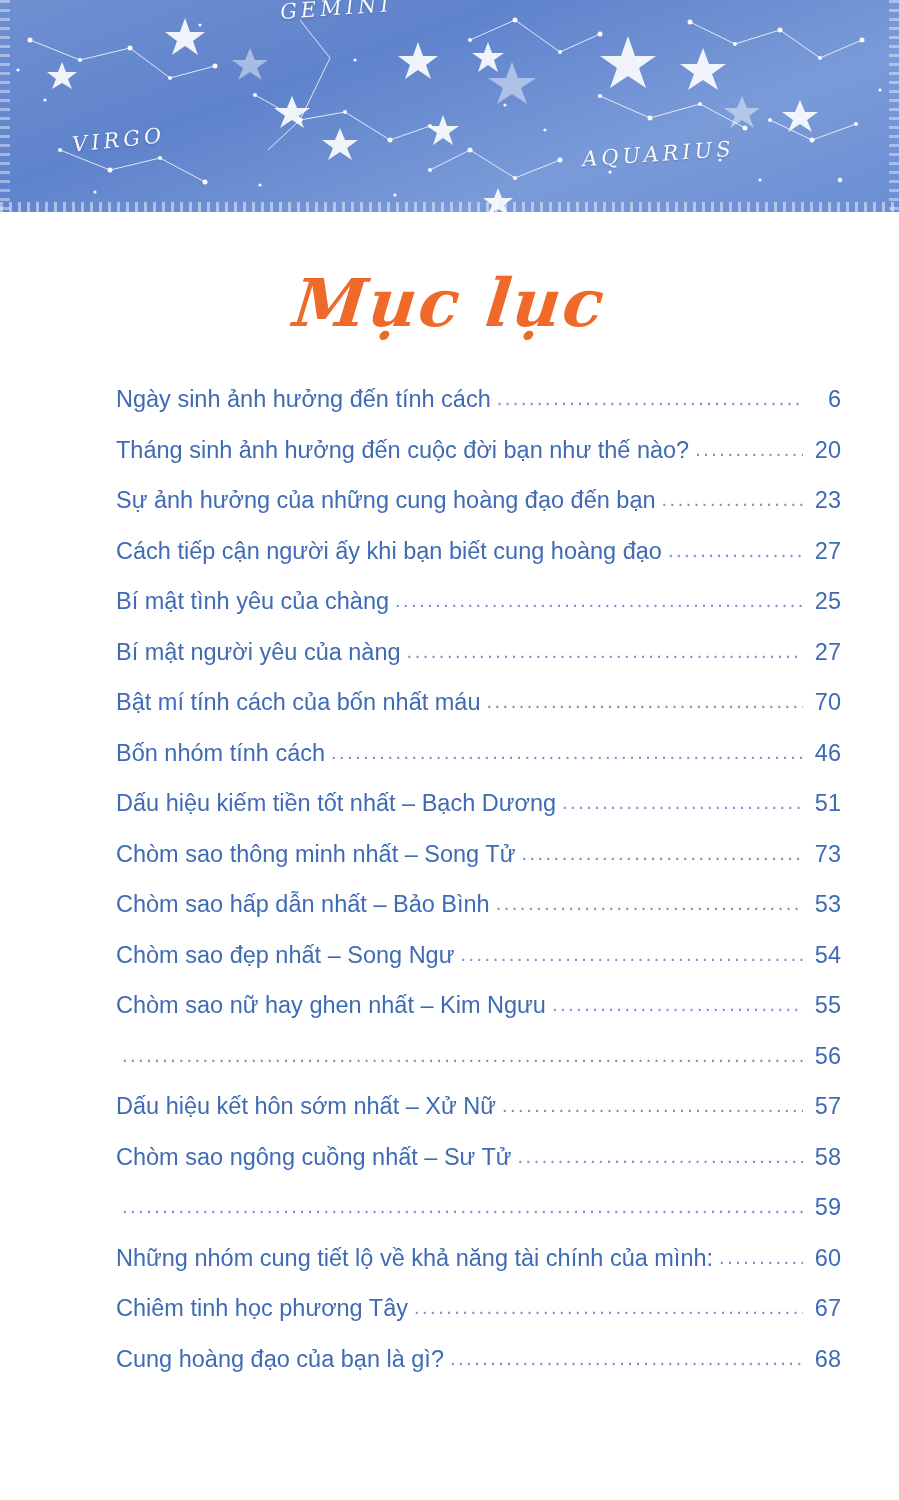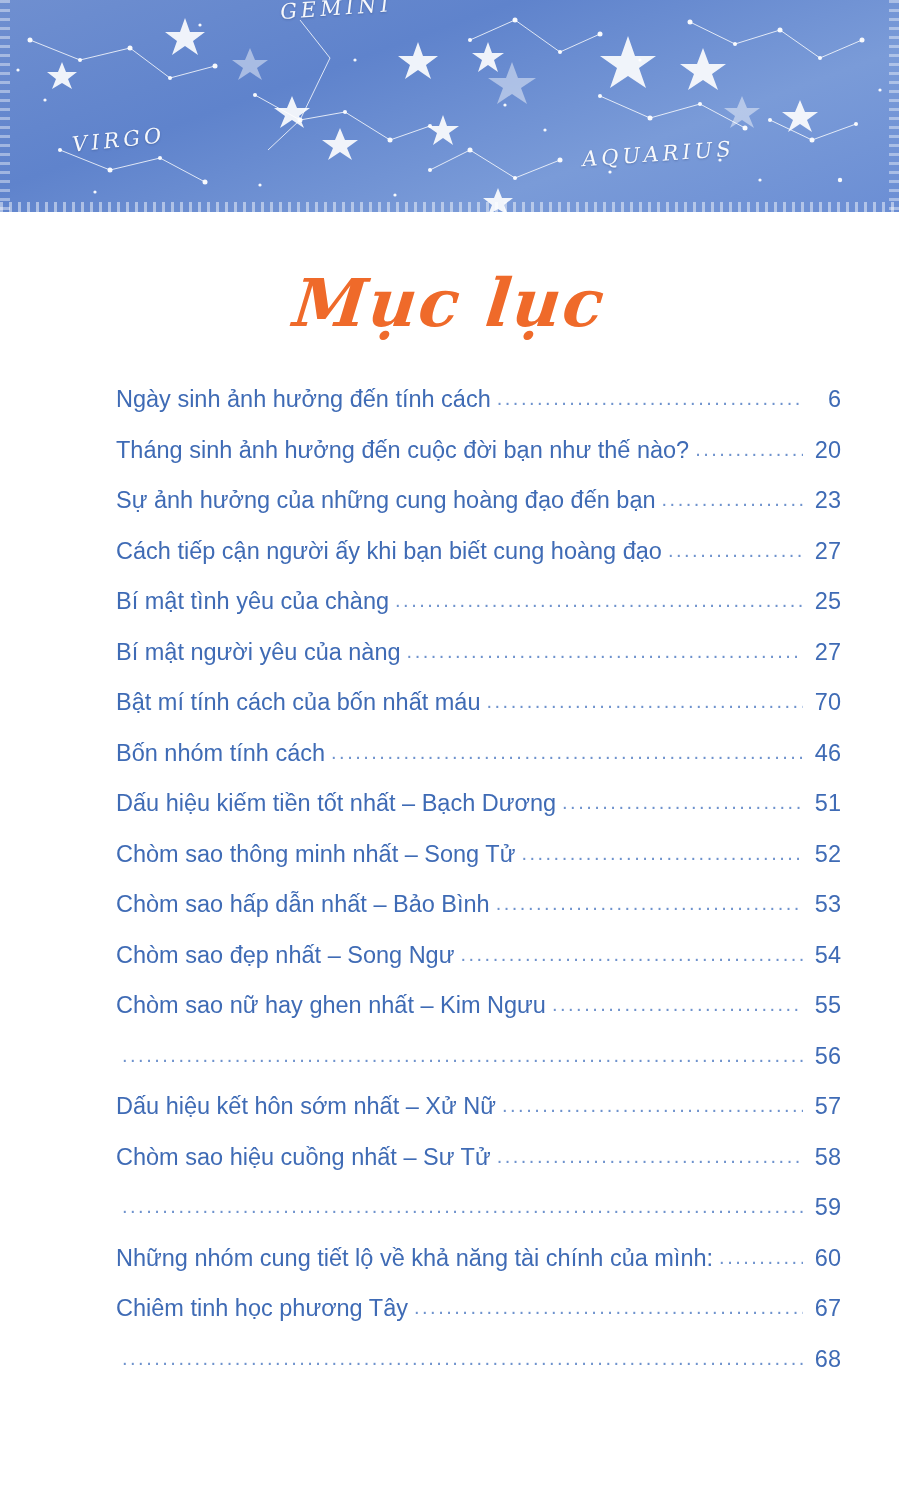--- a/index.html
+++ b/index.html
@@ -259,21 +259,21 @@
       <span class="toc-page">46</span>
     </div>
     <div class="toc-row">
       <span class="toc-title">Dấu hiệu kiếm tiền tốt nhất – Bạch Dương</span>
       <span class="toc-dots">........................................................................................................................</span>
       <span class="toc-page">51</span>
     </div>
     <div class="toc-row">
       <span class="toc-title">Chòm sao thông minh nhất – Song Tử</span>
       <span class="toc-dots">........................................................................................................................</span>
-      <span class="toc-page">52</span>
+      <span class="toc-page">73</span>
     </div>
     <div class="toc-row">
       <span class="toc-title">Chòm sao hấp dẫn nhất – Bảo Bình</span>
       <span class="toc-dots">........................................................................................................................</span>
       <span class="toc-page">53</span>
     </div>
     <div class="toc-row">
       <span class="toc-title">Chòm sao đẹp nhất – Song Ngư</span>
       <span class="toc-dots">........................................................................................................................</span>
       <span class="toc-page">54</span>
@@ -286,35 +286,36 @@
     <div class="toc-row">
       <span class="toc-dots">........................................................................................................................</span>
       <span class="toc-page">56</span>
     </div>
     <div class="toc-row">
       <span class="toc-title">Dấu hiệu kết hôn sớm nhất – Xử Nữ</span>
       <span class="toc-dots">........................................................................................................................</span>
       <span class="toc-page">57</span>
     </div>
     <div class="toc-row">
-      <span class="toc-title">Chòm sao hiệu cuồng nhất – Sư Tử</span>
+      <span class="toc-title">Chòm sao ngông cuồng nhất – Sư Tử</span>
       <span class="toc-dots">........................................................................................................................</span>
       <span class="toc-page">58</span>
     </div>
     <div class="toc-row">
       <span class="toc-dots">........................................................................................................................</span>
       <span class="toc-page">59</span>
     </div>
     <div class="toc-row">
       <span class="toc-title">Những nhóm cung tiết lộ về khả năng tài chính của mình:</span>
       <span class="toc-dots">........................................................................................................................</span>
       <span class="toc-page">60</span>
     </div>
     <div class="toc-row">
       <span class="toc-title">Chiêm tinh học phương Tây</span>
       <span class="toc-dots">........................................................................................................................</span>
       <span class="toc-page">67</span>
     </div>
     <div class="toc-row">
+      <span class="toc-title">Cung hoàng đạo của bạn là gì?</span>
       <span class="toc-dots">........................................................................................................................</span>
       <span class="toc-page">68</span>
     </div>
   </div>
 
 </body></html>

